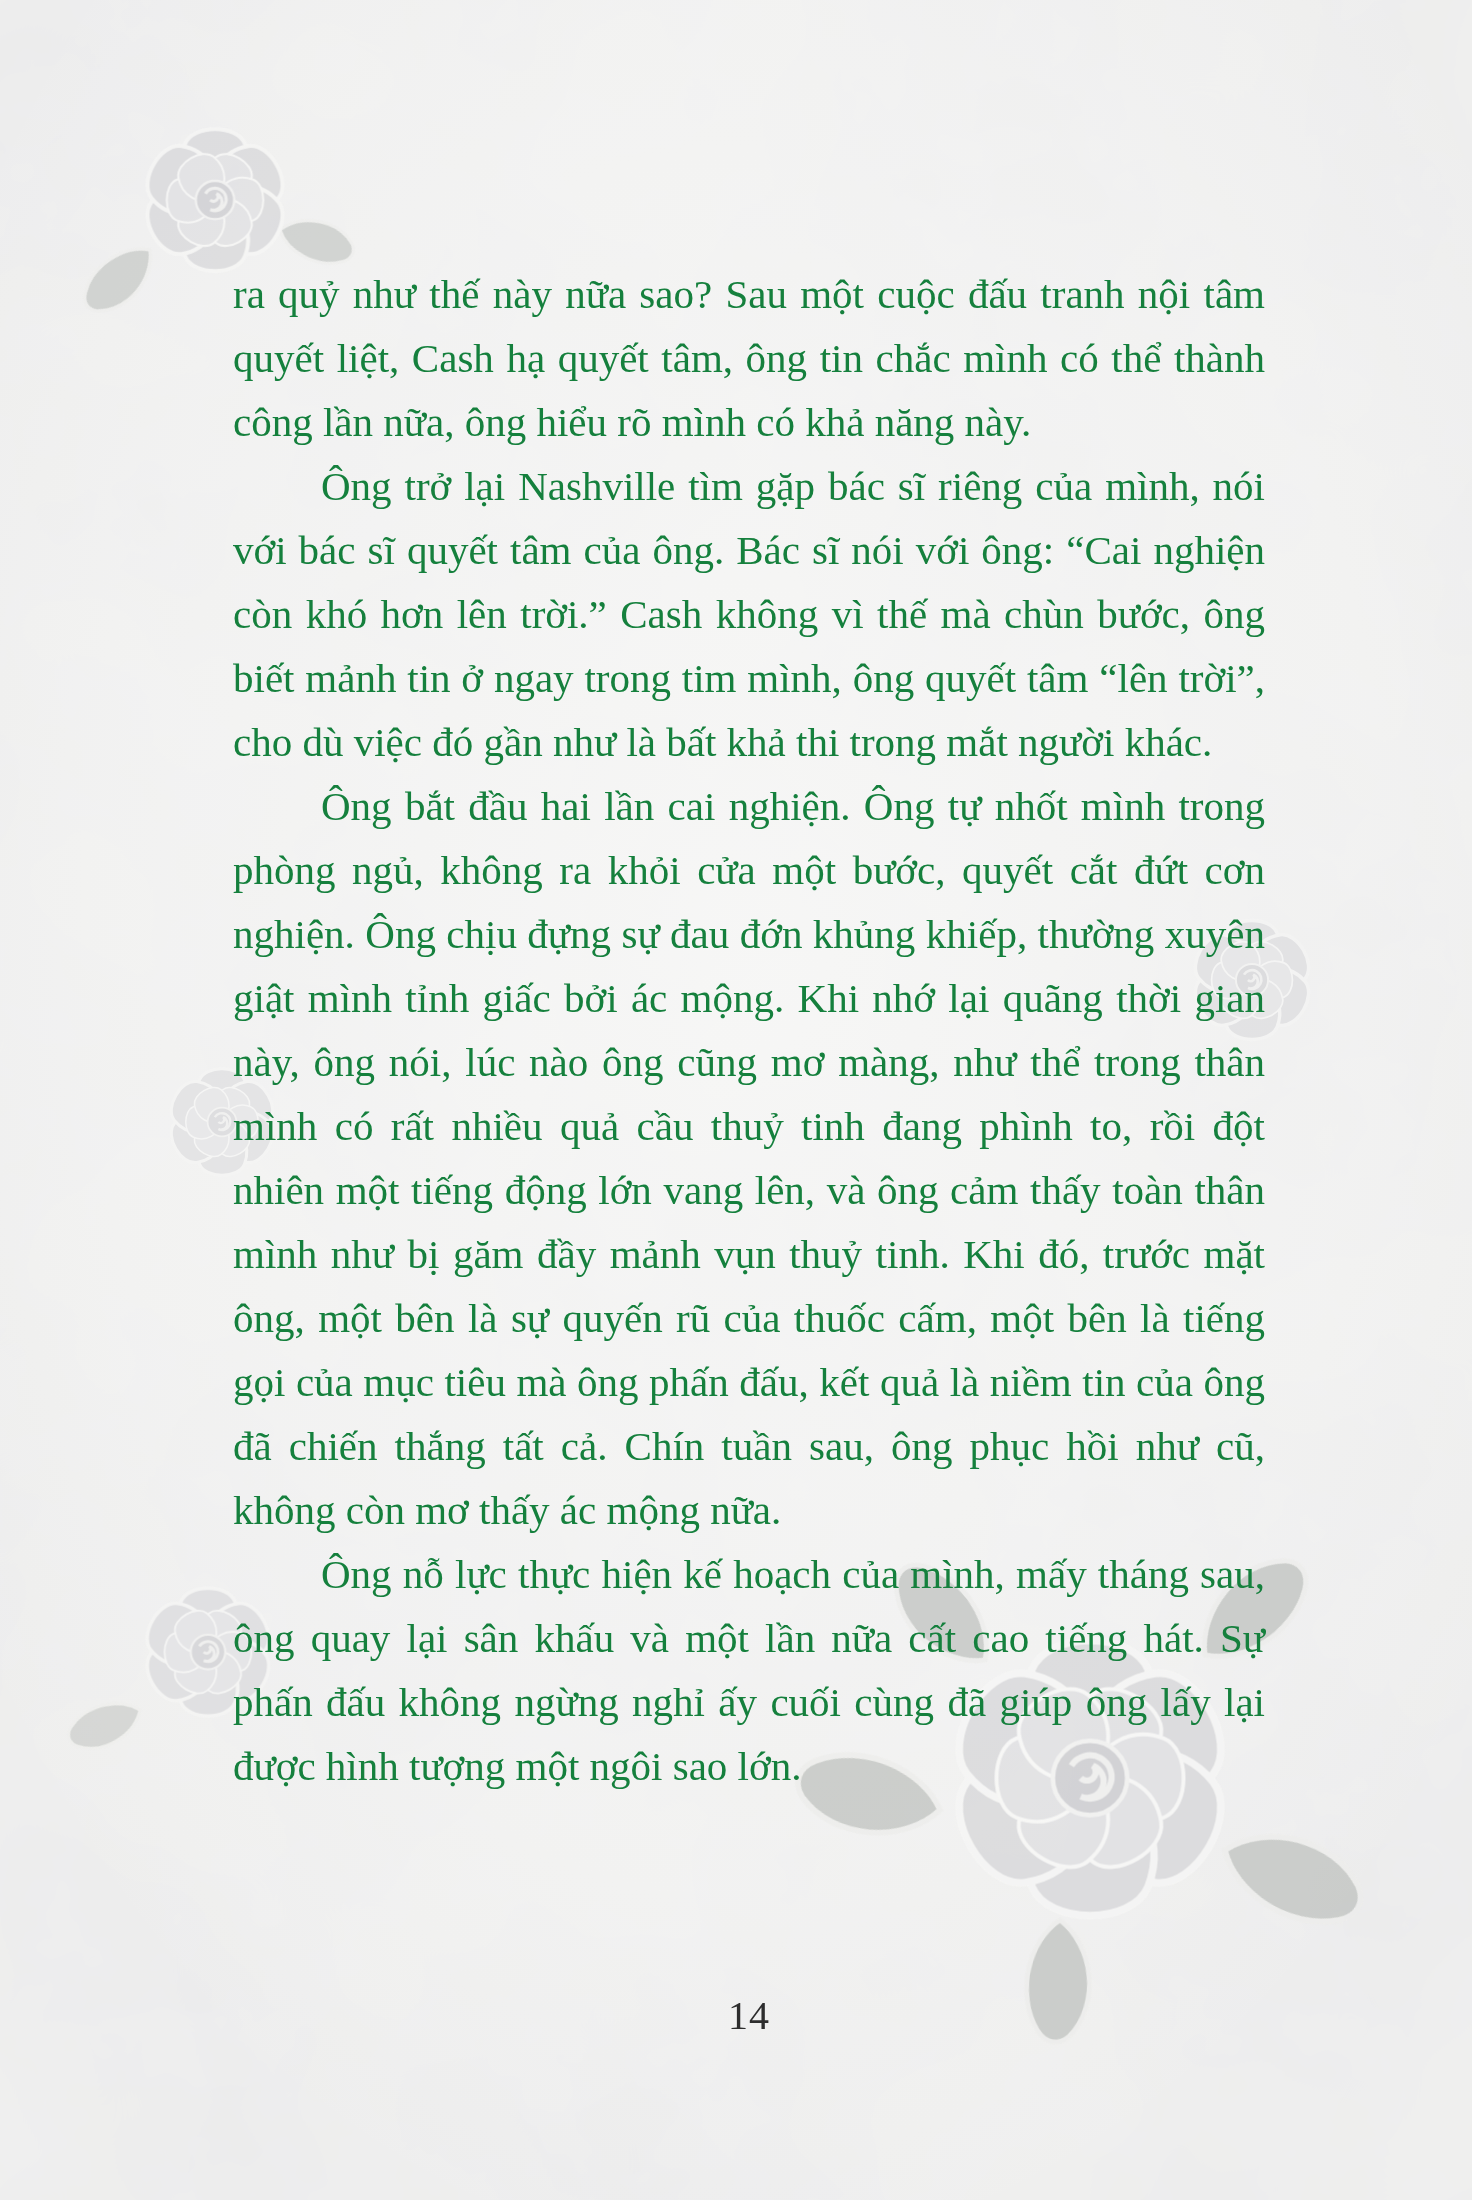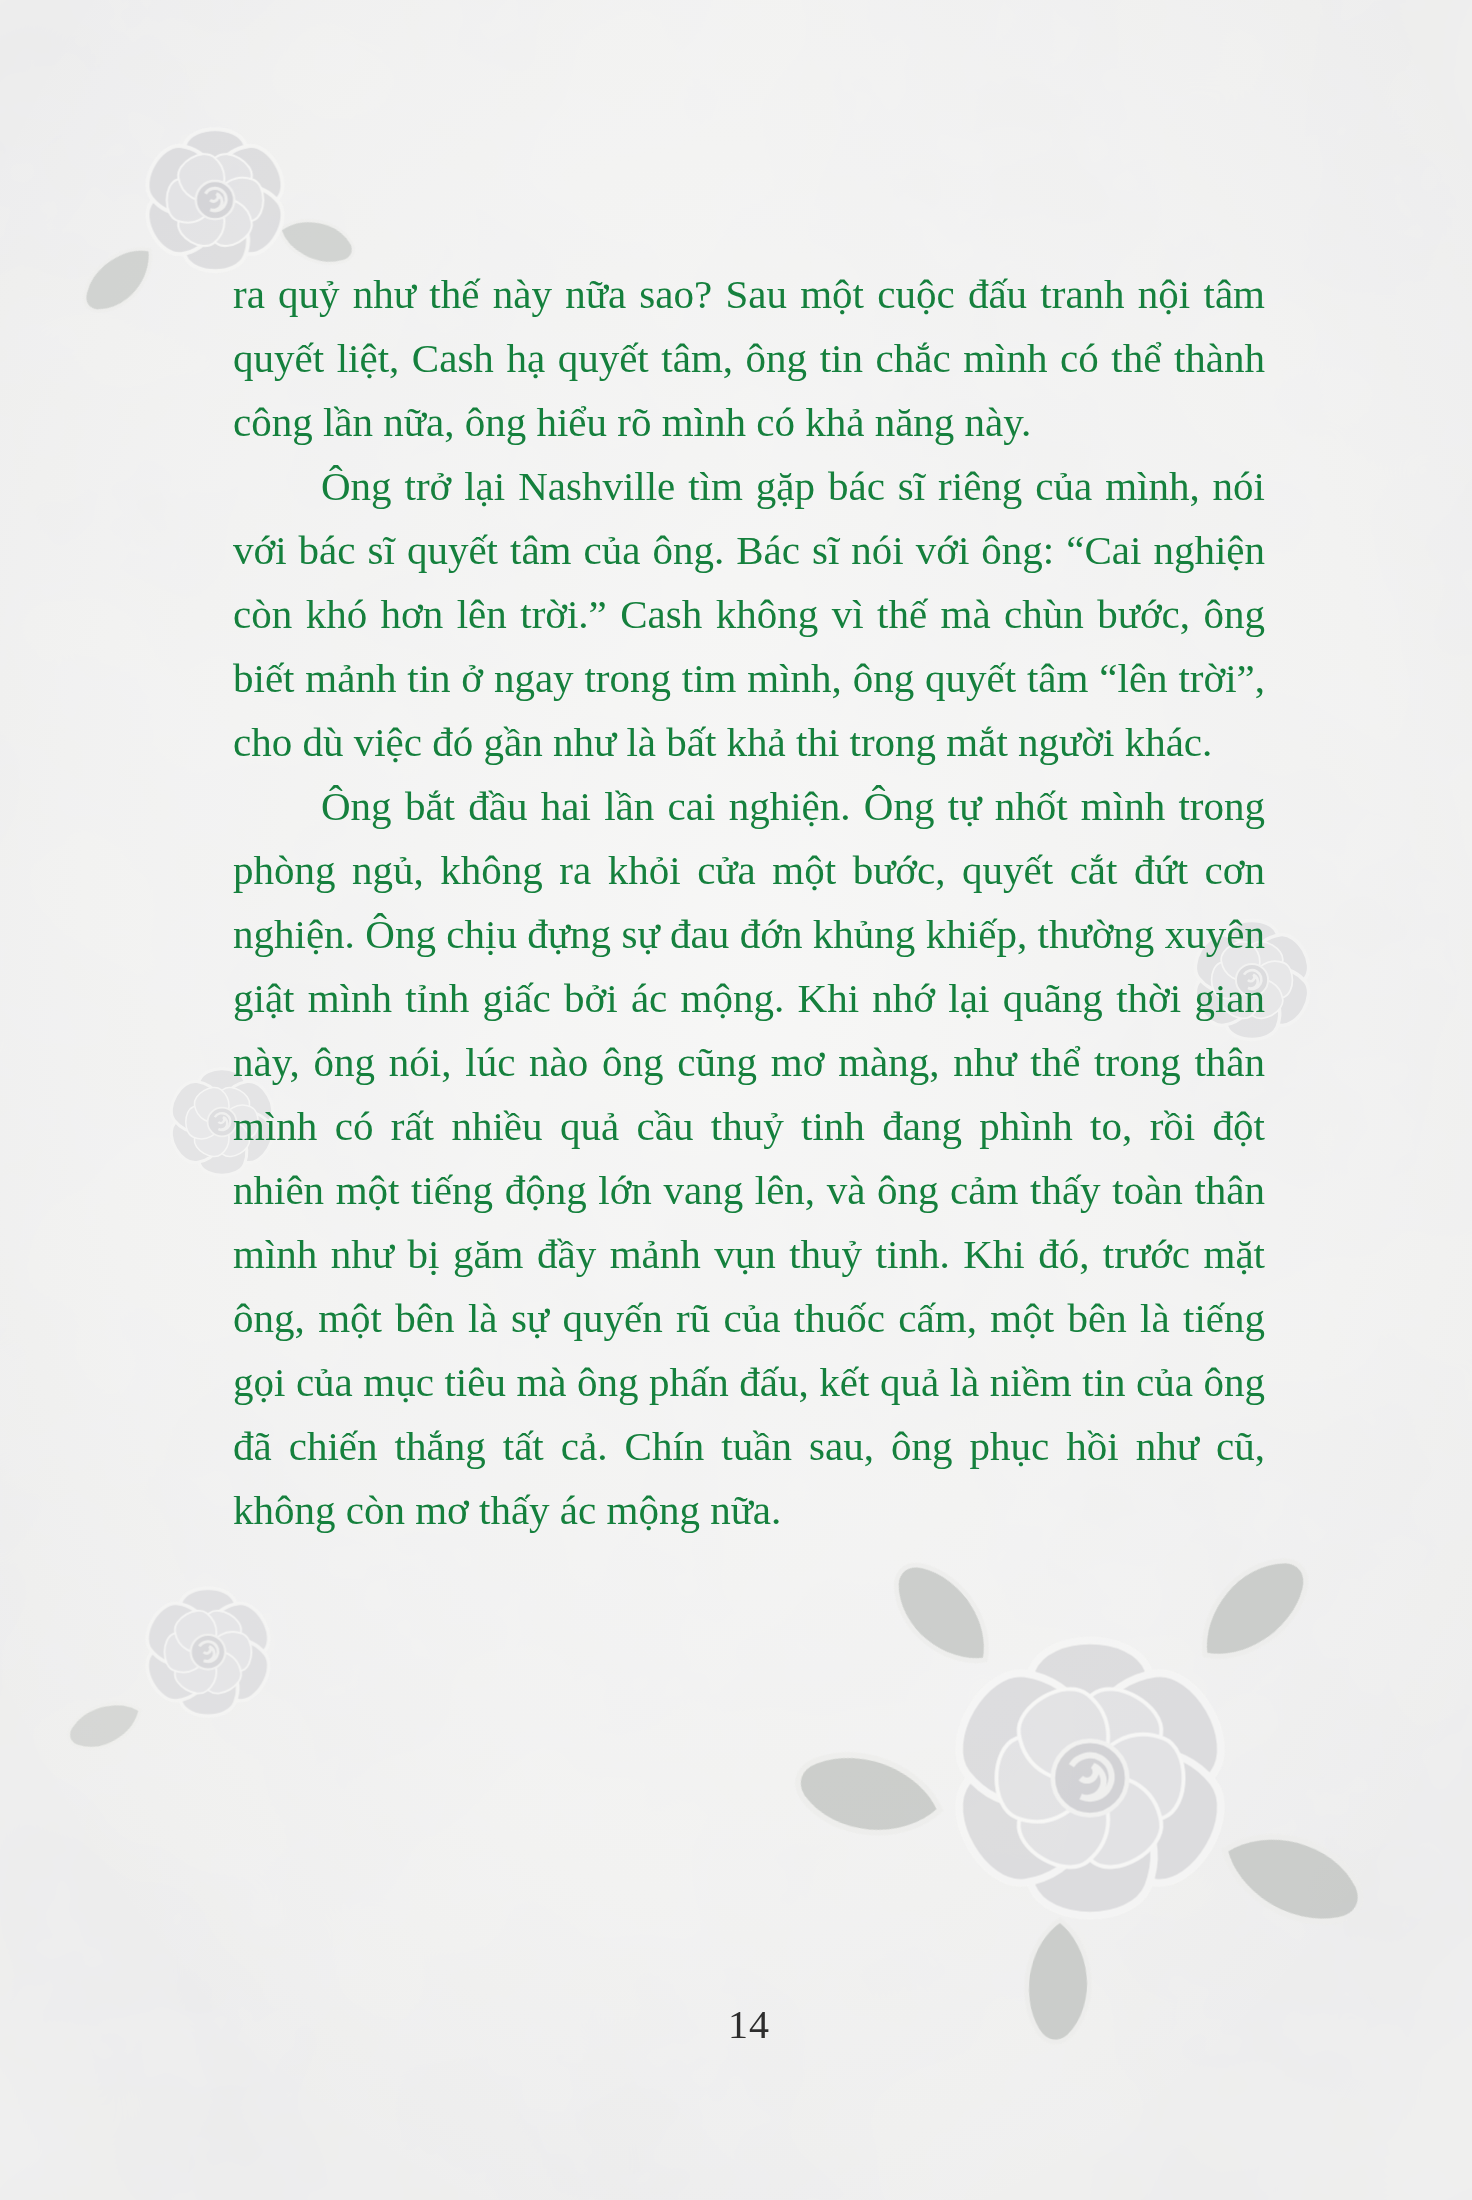--- a/index.html
+++ b/index.html
@@ -40,21 +40,20 @@
   }
   .page-number {
     position: absolute;
     left: 233px;
     width: 1032px;
     top: 1992px;
     text-align: center;
     font-size: 40px;
     color: #2d2d2d;
     letter-spacing: 1px;
-    margin-top: 9px;
   }
 </style>
 </head>
 <body>
 
 <div class="page">
 
   <svg class="bg" width="1472" height="2200" viewBox="0 0 1472 2200" xmlns="http://www.w3.org/2000/svg">
     <defs>
       <path id="petal" d="M0,0 C-24,-6 -40,-30 -30,-56 C-22,-76 22,-76 30,-56 C40,-30 24,-6 0,0 Z"></path>
@@ -131,17 +130,18 @@
         <use href="#leaf" transform="translate(1060,1920) rotate(95) scale(1.6)"></use>
       </g>
       <use href="#rose" transform="translate(1090,1778) scale(1.55)"></use>
     </g>
   </svg>
 
   <div class="content">
     <p class="para">ra quỷ như thế này nữa sao? Sau một cuộc đấu tranh nội tâm quyết liệt, Cash hạ quyết tâm, ông tin chắc mình có thể thành công lần nữa, ông hiểu rõ mình có khả năng này.</p>
     <p class="para indent">Ông trở lại Nashville tìm gặp bác sĩ riêng của mình, nói với bác sĩ quyết tâm của ông. Bác sĩ nói với ông: “Cai nghiện còn khó hơn lên trời.” Cash không vì thế mà chùn bước, ông biết mảnh tin ở ngay trong tim mình, ông quyết tâm “lên trời”, cho dù việc đó gần như là bất khả thi trong mắt người khác.</p>
     <p class="para indent">Ông bắt đầu hai lần cai nghiện. Ông tự nhốt mình trong phòng ngủ, không ra khỏi cửa một bước, quyết cắt đứt cơn nghiện. Ông chịu đựng sự đau đớn khủng khiếp, thường xuyên giật mình tỉnh giấc bởi ác mộng. Khi nhớ lại quãng thời gian này, ông nói, lúc nào ông cũng mơ màng, như thể trong thân mình có rất nhiều quả cầu thuỷ tinh đang phình to, rồi đột nhiên một tiếng động lớn vang lên, và ông cảm thấy toàn thân mình như bị găm đầy mảnh vụn thuỷ tinh. Khi đó, trước mặt ông, một bên là sự quyến rũ của thuốc cấm, một bên là tiếng gọi của mục tiêu mà ông phấn đấu, kết quả là niềm tin của ông đã chiến thắng tất cả. Chín tuần sau, ông phục hồi như cũ, không còn mơ thấy ác mộng nữa.</p>
+    <p class="para indent">Ông nỗ lực thực hiện kế hoạch của mình, mấy tháng sau, ông quay lại sân khấu và một lần nữa cất cao tiếng hát. Sự phấn đấu không ngừng nghỉ ấy cuối cùng đã giúp ông lấy lại được hình tượng một ngôi sao lớn.</p>
   </div>
 
   <div class="page-number">14</div>
 
 </div>
 
 </body></html>

